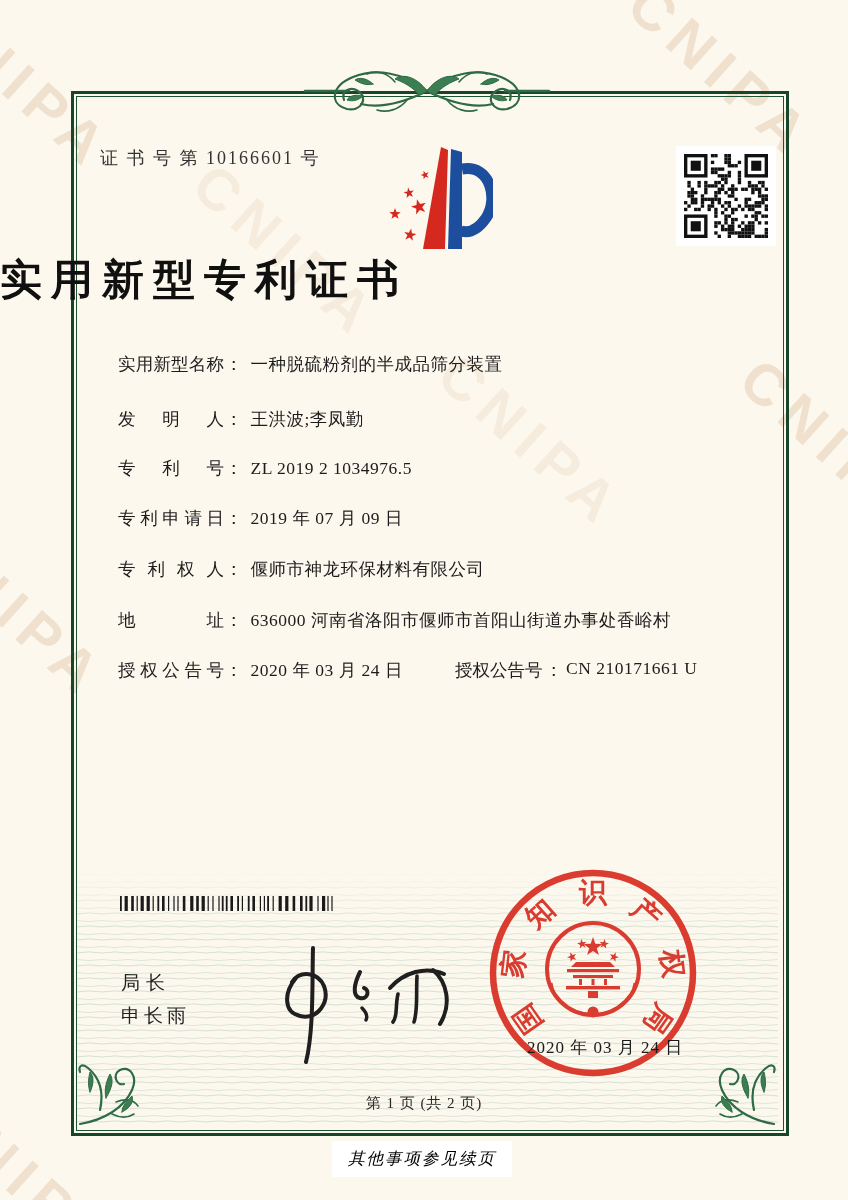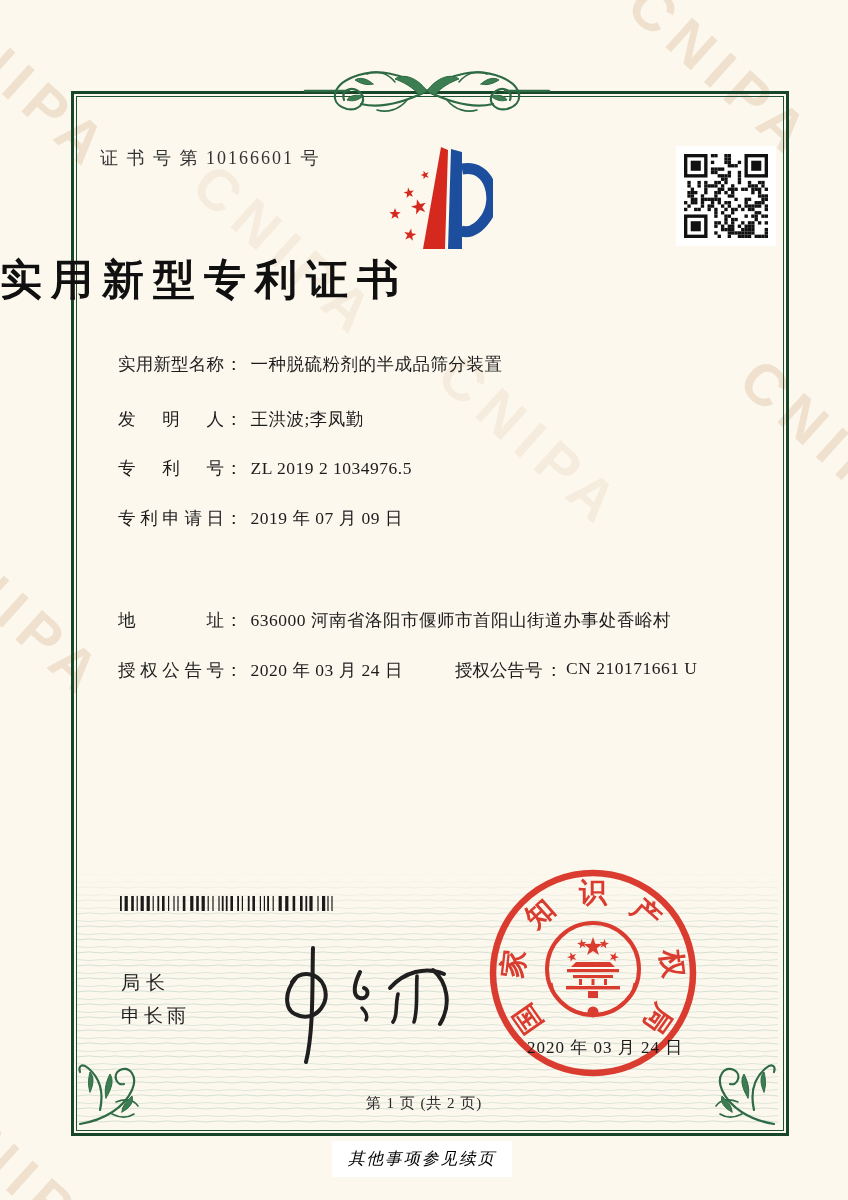--- a/index.html
+++ b/index.html
@@ -385,20 +385,23 @@
   </div>
   <div class="field-row" style="top:407px">
     <span class="f-label">发明人</span><span class="f-colon">：</span><span class="f-value">王洪波;李凤勤</span>
   </div>
   <div class="field-row" style="top:456px">
     <span class="f-label">专利号</span><span class="f-colon">：</span><span class="f-value">ZL 2019 2 1034976.5</span>
   </div>
   <div class="field-row" style="top:506px">
     <span class="f-label">专利申请日</span><span class="f-colon">：</span><span class="f-value">2019 年 07 月 09 日</span>
   </div>
+  <div class="field-row" style="top:557px">
+    <span class="f-label">专利权人</span><span class="f-colon">：</span><span class="f-value">偃师市神龙环保材料有限公司</span>
+  </div>
   <div class="field-row" style="top:608px">
     <span class="f-label">地址</span><span class="f-colon">：</span><span class="f-value">636000 河南省洛阳市偃师市首阳山街道办事处香峪村</span>
   </div>
   <div class="field-row" style="top:658px">
     <span class="f-label">授权公告号</span><span class="f-colon">：</span><span class="f-value">2020 年 03 月 24 日</span>
     <span class="f-label2">授权公告号</span><span class="f-colon2">：</span><span class="f-value2">CN 210171661 U</span>
   </div>
 
 
   <svg class="abs" style="left:120px;top:896px" id="barcode-svg" width="216" height="16">

